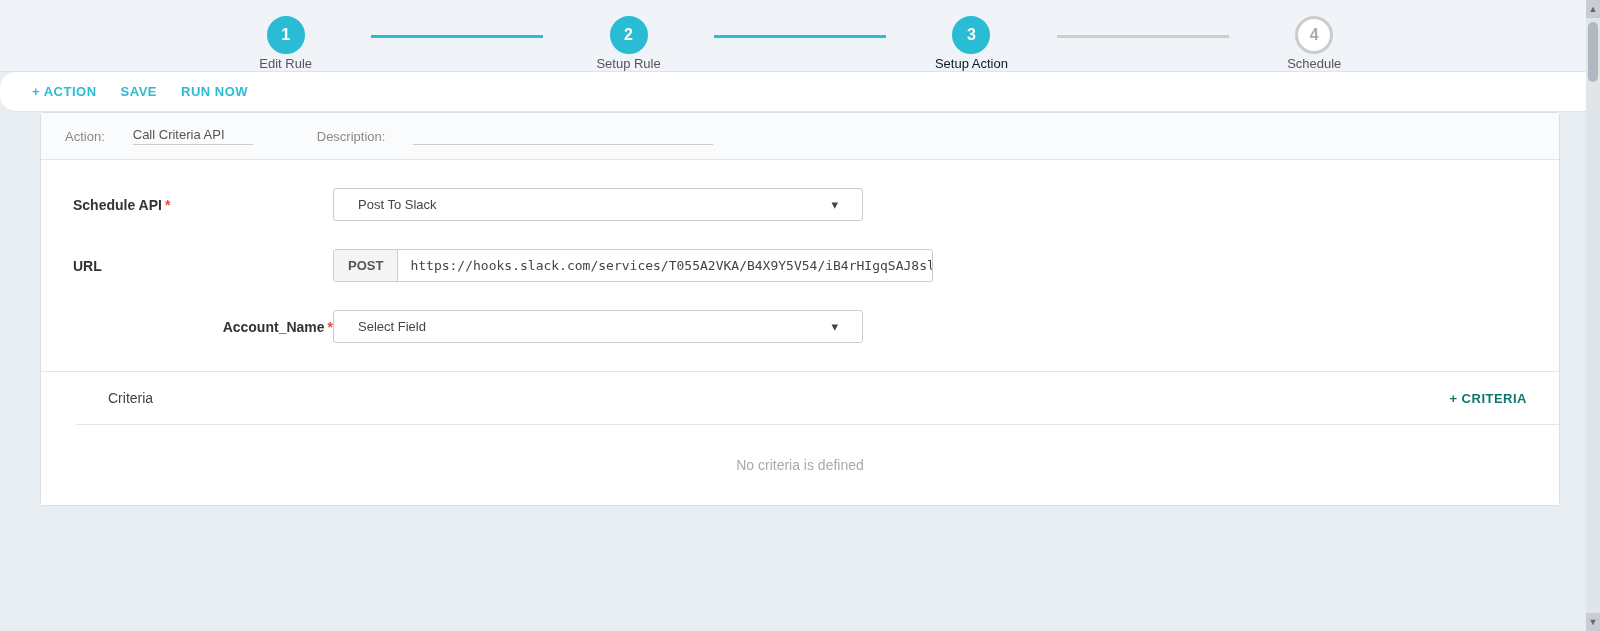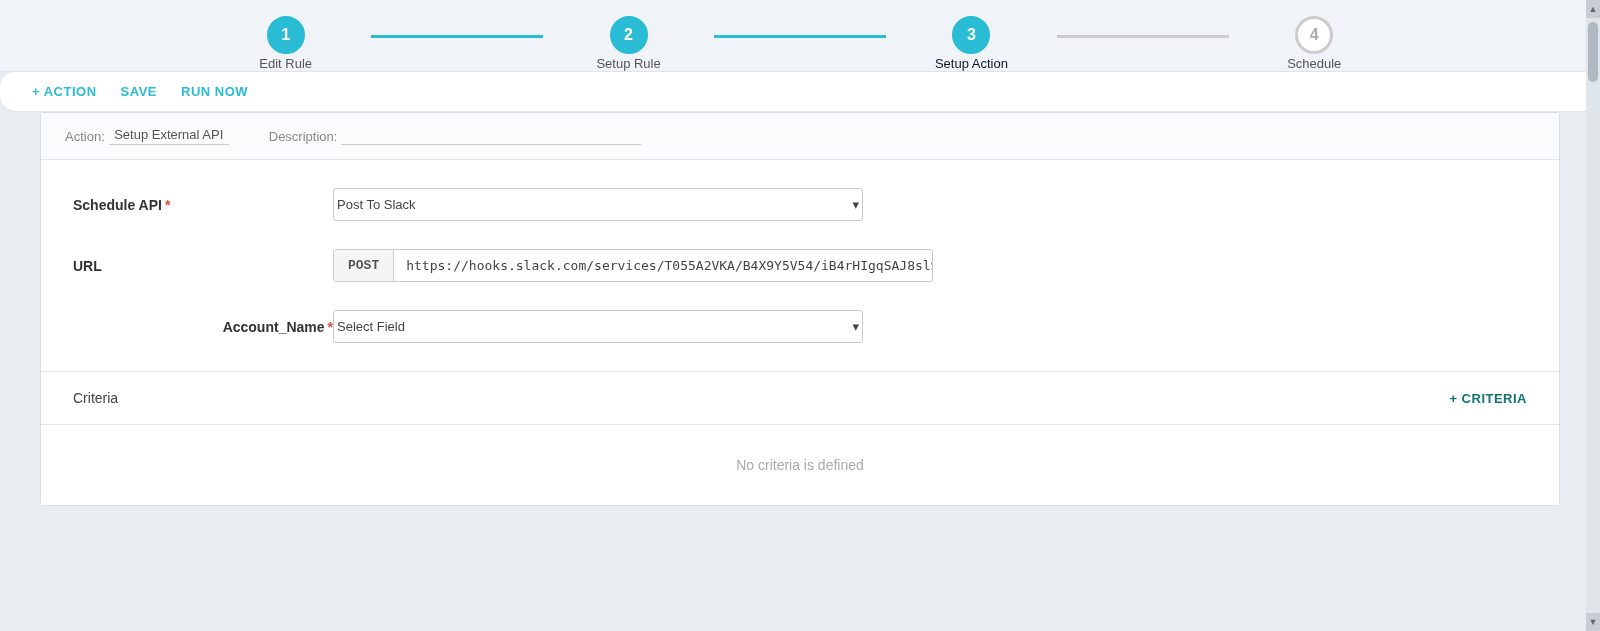--- a/index.html
+++ b/index.html
@@ -119,23 +119,23 @@
       border-radius: 4px;
       margin-top: 0;
     }
 
     
     .action-header-row {
       padding: 14px 24px;
       border-bottom: 1px solid #e0e5ea;
       display: flex;
       align-items: center;
+      gap: 24px;
       background: #fafbfc;
       overflow: hidden;
-      text-align: center;
     }
     .action-header-label {
       font-size: 13px;
       color: #888;
       margin-right: 4px;
     }
     .action-header-value {
       font-size: 13px;
       color: #555;
       border-bottom: 1px solid #ccc;
@@ -172,21 +172,21 @@
       flex: 1;
       max-width: 600px;
     }
 
     
     .dropdown-field {
       display: flex;
       align-items: center;
       border: 1px solid #ccc;
       border-radius: 3px;
-      padding: 8px 3px;
+      padding: 8px 24px;
       background: #fff;
       cursor: pointer;
       min-width: 280px;
       max-width: 530px;
       justify-content: space-between;
     }
     .dropdown-field span {
       font-size: 13px;
       color: #444;
     }
@@ -204,40 +204,40 @@
       overflow: hidden;
       max-width: 730px;
     }
     .url-method {
       background: #f5f5f5;
       border-right: 1px solid #ccc;
       padding: 8px 14px;
       font-size: 13px;
       font-weight: 600;
       color: #555;
-      font-family: Liberation Mono, monospace;
     }
     .url-value {
       padding: 8px 12px;
       font-size: 13px;
       color: #444;
       flex: 1;
       font-family: monospace;
     }
 
     
     .criteria-section {
       background: #fff;
     }
     .criteria-header {
       display: flex;
       align-items: center;
       justify-content: space-between;
       padding: 18px 32px;
       border-bottom: 1px solid #e0e5ea;
+      margin-left: 35px;
     }
     .criteria-title {
       font-size: 14px;
       color: #444;
     }
     .criteria-add-btn {
       font-size: 13px;
       font-weight: 700;
       color: #0f766e;
       background: none;
@@ -331,21 +331,21 @@
   <button class="toolbar-btn">SAVE</button>
   <button class="toolbar-btn">RUN NOW</button>
 </div>
 
 <div class="main-content">
 
   <div class="card">
 
     <div class="action-header-row">
       <span class="action-header-label">Action:</span>
-      <span class="action-header-value">Setup External API</span>
+      <span class="action-header-value">Call Criteria API</span>
       <span style="margin-left:40px;" class="action-header-label">Description:</span>
       <span class="action-header-value" style="min-width:300px;">&nbsp;</span>
     </div>
 
     <div class="form-section">
 
       <div class="form-row">
         <div class="form-label">
           <span>Schedule API</span><span class="required-star">*</span>
         </div>

